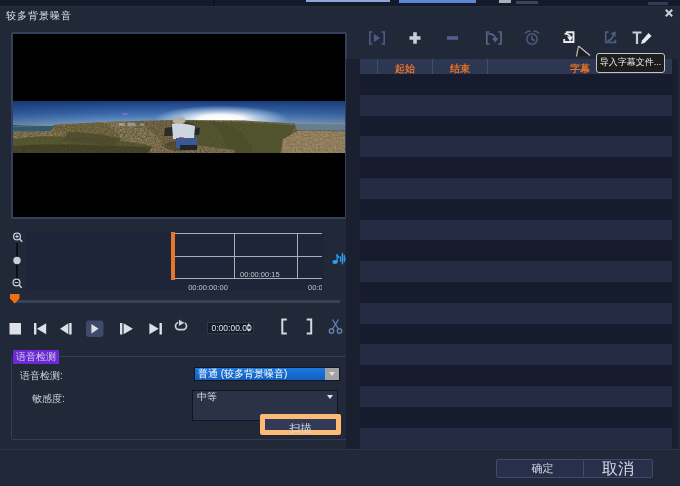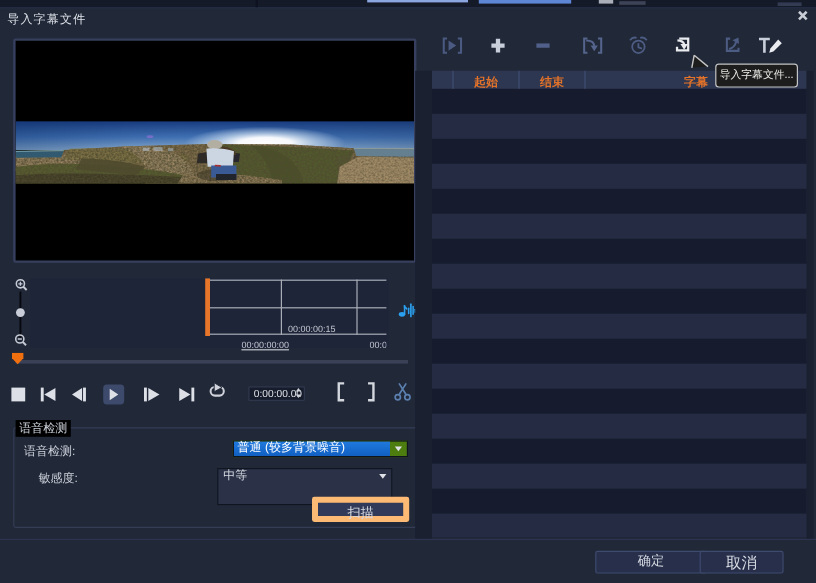--- a/index.html
+++ b/index.html
@@ -12,21 +12,21 @@
 
 <div class="abs" style="left:0;top:0;width:680px;height:6px;background:#151a28;"></div>
 <div class="abs" style="left:0;top:6px;width:680px;height:1px;background:#252d46;"></div>
 <div class="abs" style="left:306px;top:0;width:84px;height:2px;background:#8ca6e0;"></div>
 <div class="abs" style="left:399px;top:0;width:77px;height:3px;background:#5e86d6;"></div>
 <div class="abs" style="left:499px;top:0;width:12px;height:3px;background:#a9aeb8;"></div>
 <div class="abs" style="left:516px;top:1px;width:22px;height:3px;background:#3d4458;"></div>
 <div class="abs" style="left:213px;top:0;width:2px;height:6px;background:#0e1220;"></div>
 <div class="abs" style="left:648px;top:2px;width:20px;height:3px;background:#333b52;"></div>
 
-<div class="abs" style="left:6px;top:9px;font-size:10px;color:#dde1e8;letter-spacing:1px;">导入字幕文件</div>
+<div class="abs" style="left:6px;top:9px;font-size:10px;color:#dde1e8;letter-spacing:1px;">较多背景噪音</div>
 
 <svg class="abs" style="left:664px;top:7.5px;" width="10" height="10" viewBox="0 0 10 10">
   <path d="M1.8 1.8 L8.2 8.2 M8.2 1.8 L1.8 8.2" stroke="#c9cdd6" stroke-width="2.1"></path>
 </svg>
 
 <div class="abs" style="left:11px;top:32px;width:336px;height:187px;background:#000;border:2px solid #36405e;border-radius:2px;"></div>
 
 <svg class="abs" style="left:13px;top:101px;" width="332" height="52" viewBox="0 0 332 52" preserveAspectRatio="none">
   <defs>
     <linearGradient id="sky" x1="0" y1="0" x2="0" y2="1">
@@ -120,21 +120,21 @@
 </svg>
 
 <div class="abs" style="left:25px;top:232px;width:299px;height:58px;background:#1e2539;border-radius:2px;"></div>
 
 <div class="abs" style="left:173px;top:233px;width:149px;height:46px;border-top:1px solid #a9adb6;border-bottom:1px solid #a9adb6;"></div>
 <div class="abs" style="left:173px;top:256px;width:149px;height:1px;background:#a9adb6;"></div>
 <div class="abs" style="left:234px;top:233px;width:1px;height:46px;background:#a9adb6;"></div>
 <div class="abs" style="left:297px;top:233px;width:1px;height:46px;background:#a9adb6;"></div>
 <div class="abs" style="left:171px;top:232px;width:4px;height:48px;background:#e8762a;"></div>
 
-<div class="abs" style="left:190px;top:283px;width:62px;text-align:center;font-size:7.5px;color:#c2c6ce;text-decoration:underline;">00:00:00:00</div>
+<div class="abs" style="left:177px;top:283px;width:62px;text-align:center;font-size:7.5px;color:#c2c6ce;">00:00:00:00</div>
 <div class="abs" style="left:240px;top:270px;width:62px;font-size:7.5px;color:#c2c6ce;">00:00:00:15</div>
 <div class="abs" style="left:308px;top:283px;width:14px;overflow:hidden;font-size:7.5px;color:#c2c6ce;">00:00</div>
 
 <svg class="abs" style="left:331px;top:251px;" width="16" height="15" viewBox="0 0 16 15">
   <g fill="#2aa0ee">
     <ellipse cx="4" cy="10.9" rx="2.7" ry="2"></ellipse>
     <rect x="5.5" y="3.2" width="1.3" height="8"></rect>
     <path d="M5.5 3.2 L8.4 5.6 L8.4 7.6 L5.5 5.2 Z"></path>
     <rect x="8.9" y="5.2" width="1.3" height="5.6" rx="0.6"></rect>
     <rect x="10.7" y="1.8" width="1.4" height="11.6" rx="0.7"></rect>
@@ -182,32 +182,32 @@
   <path d="M298.7 5.5 H303.2 V19.5 H298.7" stroke="#d4d8de" stroke-width="2" fill="none"></path>
 
   <g stroke="#5b7fae" stroke-width="1.4" fill="none">
     <circle cx="323.5" cy="17" r="2.2"></circle>
     <circle cx="331.5" cy="17" r="2.2"></circle>
     <path d="M324.5 15 L330.5 5.5 M330.5 15 L324.5 5.5"></path>
   </g>
 </svg>
 
 <div class="abs" style="left:11px;top:356px;width:339px;height:84px;border:1px solid #343c56;border-radius:2px;"></div>
-<div class="abs" style="left:13px;top:350px;background:#000000;padding:0 3px;font-size:10px;color:#ccd1da;">语音检测</div>
+<div class="abs" style="left:13px;top:350px;background:#6d28d9;padding:0 3px;font-size:10px;color:#ccd1da;">语音检测</div>
 <div class="abs" style="left:20px;top:369px;font-size:10px;color:#ccd1da;">语音检测:</div>
 <div class="abs" style="left:20px;top:392px;font-size:10px;color:#ccd1da;margin-left:12px;">敏感度:</div>
 
-<div class="abs" style="left:194px;top:367px;width:146px;height:14px;background:#4d7c0f;border:1px solid #10151f;">
+<div class="abs" style="left:194px;top:367px;width:146px;height:14px;background:#a3a3a3;border:1px solid #10151f;">
   <div class="abs" style="left:0;top:0;width:130px;height:12px;background:linear-gradient(#2079dd,#1160c2);color:#fff;font-size:10px;line-height:12px;padding-left:3px;">普通 (较多背景噪音)</div>
   <svg class="abs" style="right:3px;top:3px;" width="8" height="6" viewBox="0 0 8 6">
       <path d="M1 1 L4 5 L7 1 Z" fill="#dfe2e8"></path>
     </svg>
 </div>
 
-<div class="abs" style="left:181px;top:390px;width:146px;height:31px;background:#2b3248;border:1px solid #10151f;color:#d8dce2;font-size:10px;line-height:11px;padding-left:4px;">中等
+<div class="abs" style="left:192px;top:390px;width:146px;height:31px;background:#2b3248;border:1px solid #10151f;color:#d8dce2;font-size:10px;line-height:11px;padding-left:4px;">中等
   <svg class="abs" style="right:3px;top:3px;" width="8" height="6" viewBox="0 0 8 6">
       <path d="M1 1 L4 5 L7 1 Z" fill="#dfe2e8"></path>
     </svg>
 </div>
 
 <div class="abs" style="left:260px;top:414px;width:81px;height:21px;background:#313a58;border:5px solid #fdba74;border-radius:2px;color:#d6dae2;font-size:11px;text-align:center;line-height:19px;">扫描</div>
 
 <svg class="abs" style="left:360px;top:30px;" width="306" height="16" viewBox="0 0 306 16">
 
   <g stroke="#4b5a80" stroke-width="1.7" fill="none">
@@ -264,13 +264,13 @@
 </div>
 
 <div class="abs" style="left:576px;top:53px;width:69px;height:20px;background:#1d1d1d;border:1.5px solid #c4c4c4;border-radius:3px;color:#ecece8;font-size:9px;line-height:17px;text-align:center;z-index:5;margin-left:20px;">导入字幕文件...</div>
 <svg class="abs" style="left:575px;top:45px;z-index:6;" width="17" height="13" viewBox="0 0 17 13">
   <path d="M3.5 1 L15 10.5 L1.5 11.5 Z" fill="#1d1d1d"></path>
   <path d="M3.5 1 L15 10.5 M3.5 1 L1.5 11.5" stroke="#c4c4c4" stroke-width="1.2"></path>
 </svg>
 
 <div class="abs" style="left:0;top:449px;width:680px;height:1px;background:#2c3450;"></div>
 <div class="abs" style="left:496px;top:459px;width:93px;height:19px;background:#272f4b;border:1px solid #3e4a6e;border-radius:2px;color:#d6dae2;font-size:11px;text-align:center;line-height:17px;">确定</div>
-<div class="abs" style="left:583px;top:459px;width:70px;height:19px;background:#272f4b;border:1px solid #3e4a6e;border-radius:2px;color:#d6dae2;font-size:13px;text-align:center;line-height:17px;">取消</div>
+<div class="abs" style="left:583px;top:459px;width:70px;height:19px;background:#272f4b;border:1px solid #3e4a6e;border-radius:2px;color:#d6dae2;font-size:16px;text-align:center;line-height:17px;">取消</div>
 
 </body></html>

